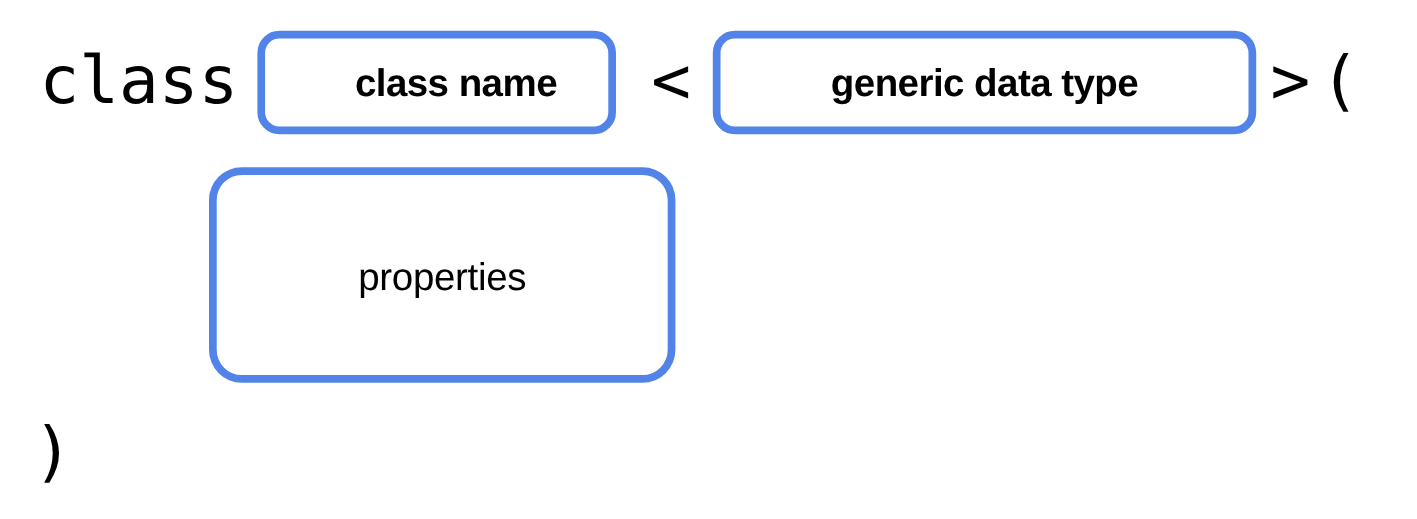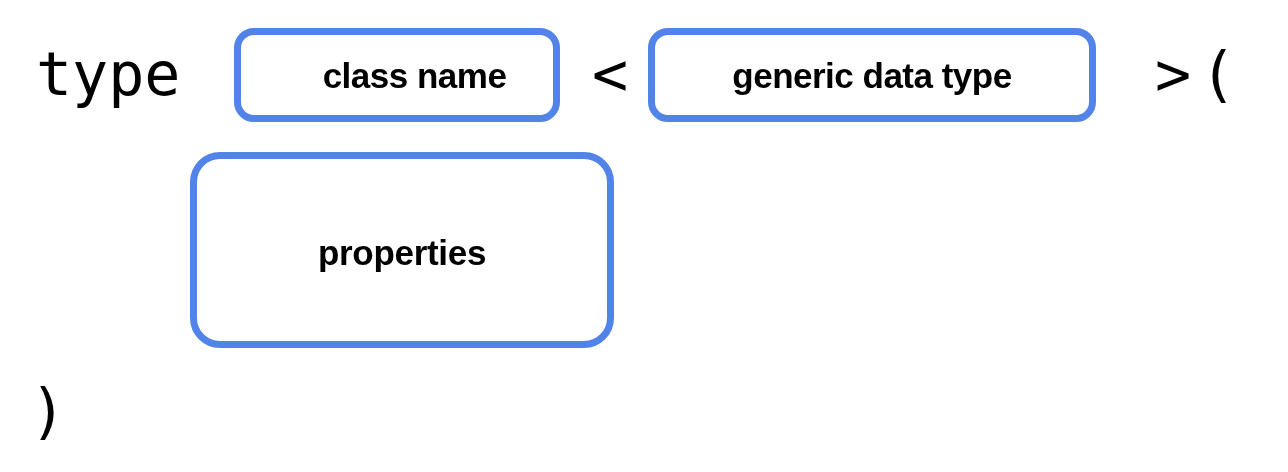--- a/index.html
+++ b/index.html
@@ -84,21 +84,21 @@
   }
   #slot-class-name .slot-label {
     font-size: 35px;
     font-weight: 700;
     letter-spacing: -0.5px;
   }
 
   #slot-generic-type {
     left: 648px;
     top: 28px;
-    width: 448px;
+    width: 494px;
     height: 94px;
     border-width: 7px;
     border-radius: 20px;
   }
   #slot-generic-type .slot-label {
     font-size: 35px;
     font-weight: 700;
     letter-spacing: -0.5px;
   }
 
@@ -106,33 +106,33 @@
     left: 190px;
     top: 152px;
     width: 424px;
     height: 196px;
     border-width: 7px;
     border-radius: 30px;
     align-items: center;
   }
   #slot-properties .slot-label {
     font-size: 35px;
-    font-weight: 700;
+    font-weight: 400;
     letter-spacing: -0.3px;
     position: relative;
     top: 2px;
     text-align: center;
   }
 </style>
 </head>
 <body>
 
 <div id="canvas">
 
-  <span class="code-token" id="kw-class">type</span>
+  <span class="code-token" id="kw-class">class</span>
 
   <div class="slot" id="slot-class-name" style="border-color: rgb(81, 131, 232);">
     <span class="slot-label">class name</span>
   </div>
 
   <span class="code-token" id="angle-open">&lt;</span>
 
   <div class="slot" id="slot-generic-type" style="border-color: rgb(81, 131, 232);">
     <span class="slot-label">generic data type</span>
   </div>

